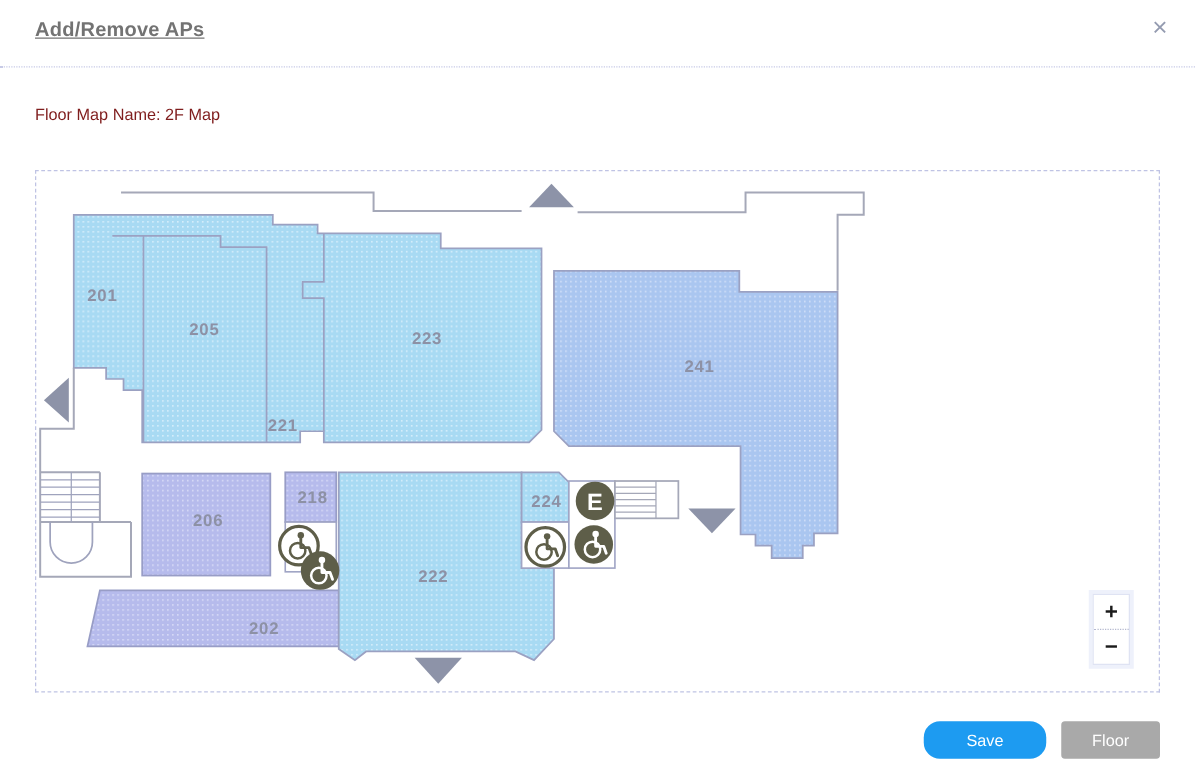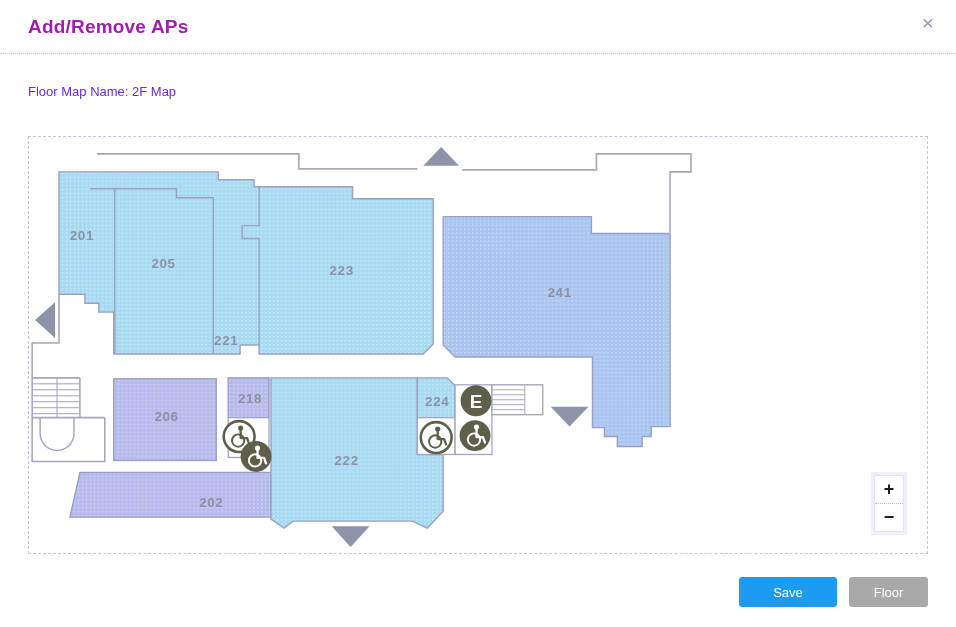--- a/index.html
+++ b/index.html
@@ -3,36 +3,36 @@
 <meta charset="utf-8">
 <style>
   html,body{margin:0;padding:0;}
   body{
     width:956px;height:627px;position:relative;background:#ffffff;
     font-family:"Liberation Sans", sans-serif;overflow:hidden;
   }
   .dialog-header{position:absolute;left:0;top:0;width:956px;height:53px;
     border-bottom:1px dotted #c7cae6;background:#fff;}
   .dialog-title{position:absolute;left:28px;top:16px;margin:0;
-    font-size:19px;font-weight:bold;color:#a21caf;letter-spacing:.2px;}
+    font-size:16px;font-weight:bold;color:#737373;letter-spacing:.2px;text-decoration:underline;}
   .close-btn{position:absolute;right:22px;top:12px;font-size:21px;line-height:21px;
     color:#949bb0;cursor:pointer;user-select:none;}
-  .floor-label{position:absolute;left:28px;top:84px;font-size:13px;color:#6d28d9;}
+  .floor-label{position:absolute;left:28px;top:84px;font-size:13px;color:#7f1d1d;}
   .map-box{position:absolute;left:28px;top:136px;width:898px;height:416px;
     border:1px dashed #bfc3e4;background:#fff;}
   .map-box svg{position:absolute;left:0;top:0;}
   .room-label{font-size:13.5px;font-weight:bold;fill:#8d91a5;letter-spacing:.6px;}
   .zoom-ctl{position:absolute;right:23px;bottom:21px;width:28px;background:#fff;
     border:1px solid #dfe3f3;box-shadow:0 0 0 3px #eef1fb;}
   .zoom-btn{height:27px;display:flex;align-items:center;justify-content:center;
     font-size:18px;font-weight:bold;color:#1b1b1b;cursor:pointer;user-select:none;}
   .zoom-btn + .zoom-btn{border-top:1px dotted #b5b9cf;}
   .footer-btn{position:absolute;top:577px;height:30px;border:none;border-radius:3px;
     color:#ffffff;font-size:13px;font-family:"Liberation Sans", sans-serif;cursor:pointer;}
-  .btn-save{left:739px;width:98px;background:#1d9bf1;}
+  .btn-save{left:739px;width:98px;background:#1d9bf1;border-radius:13px;}
   .btn-back{left:849px;width:79px;background:#a9a9a9;}
 </style>
 </head>
 <body>
 
 <div class="dialog-header">
   <h1 class="dialog-title">Add/Remove APs</h1>
   <span class="close-btn">×</span>
 </div>
 

